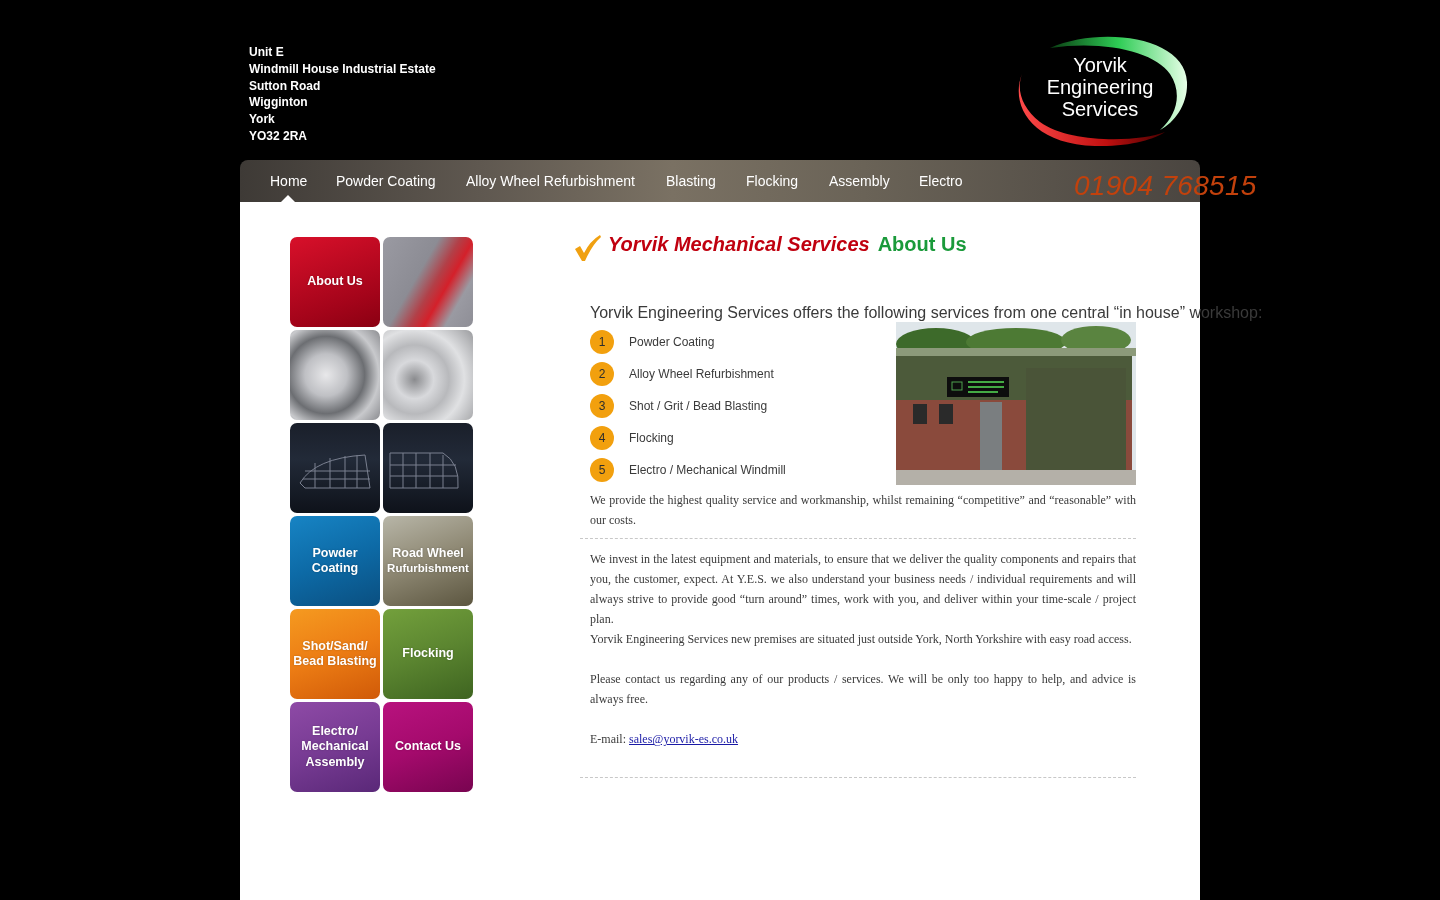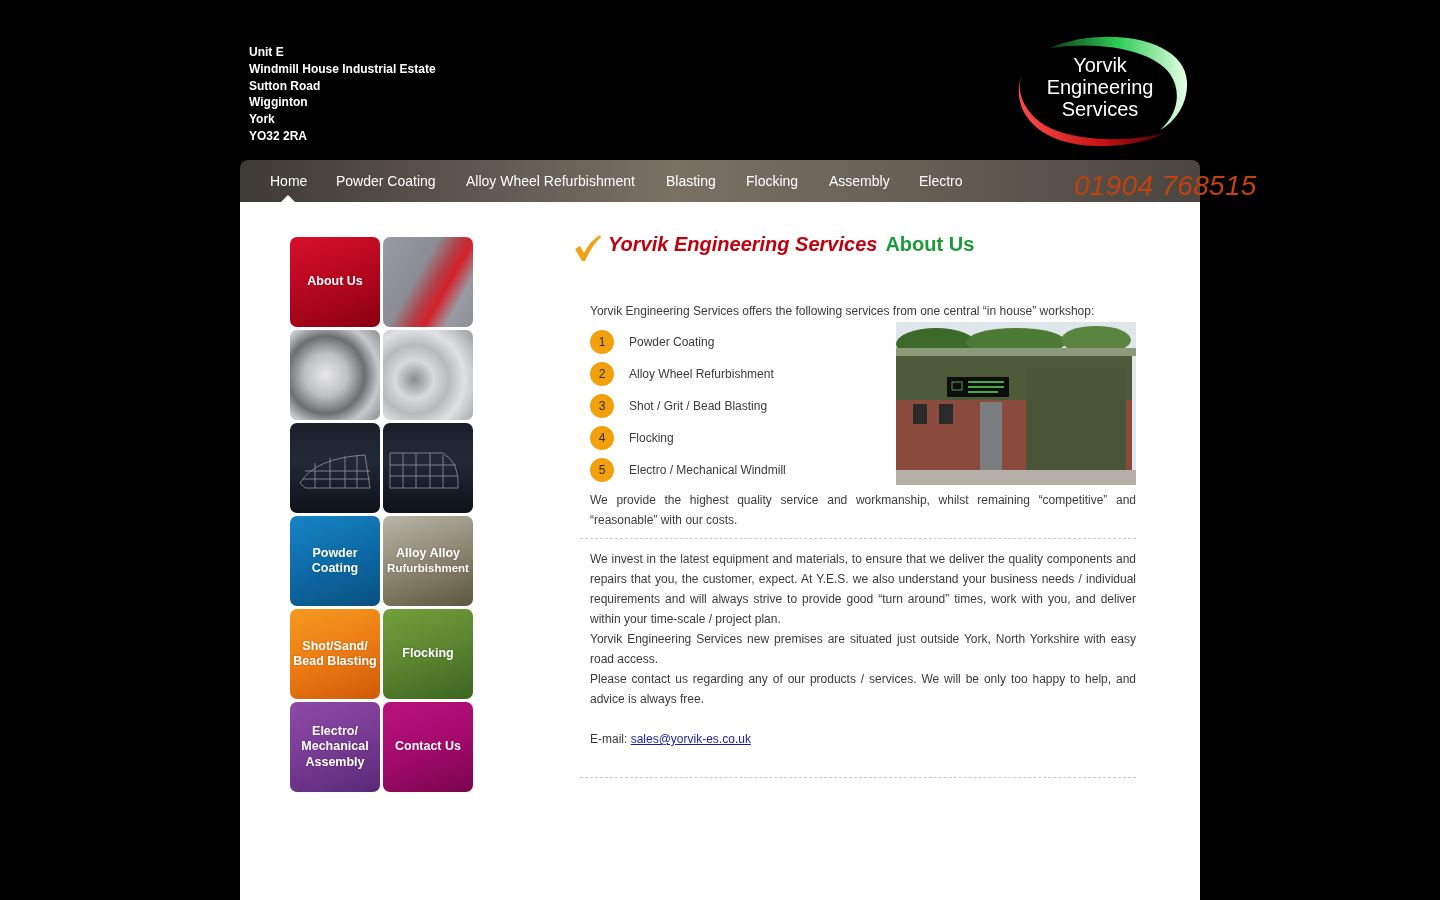--- a/index.html
+++ b/index.html
@@ -56,36 +56,36 @@
   }
   .tile.link { cursor: pointer; text-shadow: 0 0 2px rgba(0,0,0,0.25); }
   
   .heading {
     position: absolute; left: 572px; top: 233px; white-space: nowrap;
     font-size: 20px; font-weight: bold;
   }
   .heading .h-red { color: #c0000f; font-style: italic; margin-left: 36px; }
   .heading .h-green { color: #1a9a3a; margin-left: 8px; }
   .check-icon { position: absolute; left: 0; top: 0; }
-  .text { color: #3a3a3a; font-size: 12px; }
+  .text { color: #3a3a3a; font-size: 16px; }
   .intro { position: absolute; left: 590px; top: 304px; white-space: nowrap; }
   .service {
     position: absolute; left: 590px; height: 24px; display: flex; align-items: center;
   }
   .num {
     width: 24px; height: 24px; border-radius: 50%; background: #f2a00e;
     color: #2d2d2d; font-size: 12px; display: flex; align-items: center; justify-content: center;
   }
   .svc-label { margin-left: 15px; color: #3a3a3a; font-size: 12px; }
   .photo {
     position: absolute; left: 896px; top: 322px; width: 240px; height: 163px; overflow: hidden;
   }
   .para {
     position: absolute; left: 590px; width: 546px; text-align: justify;
-    color: #3a3a3a; font-size: 12px; line-height: 20px;
+    color: #3a3a3a; font-size: 12px; line-height: 20px; font-family: Liberation Serif, serif;
   }
   .divider {
     position: absolute; left: 580px; width: 556px; height: 0;
     border-top: 1px dashed #c8c8c8;
   }
   .email-link { color: #1a1aa6; text-decoration: underline; cursor: pointer; }
 </style>
 </head>
 <body>
 
@@ -171,21 +171,21 @@
 </div>
 
 <div class="tile link" style="left:290px;top:516px;background:linear-gradient(160deg,#1784c4,#0d6aa6 50%,#0a4f80);">
   <div>
       <div>Powder</div>
       <div>Coating</div>
     </div>
 </div>
 <div class="tile link" style="left:383px;top:516px;background:linear-gradient(160deg,#b8b6a8,#8d8772 50%,#5c5640);">
   <div>
-      <div>Alloy Alloy</div>
+      <div>Road Wheel</div>
       <div style="font-size:11.5px;">Rufurbishment</div>
     </div>
 </div>
 
 <div class="tile link" style="left:290px;top:609px;background:linear-gradient(160deg,#f59a20,#ec7c14 50%,#d05a08);">
   <div>
       <div>Shot/Sand/</div>
       <div>Bead Blasting</div>
     </div>
 </div>
@@ -201,21 +201,21 @@
     </div>
 </div>
 <div class="tile link" style="left:383px;top:702px;background:linear-gradient(160deg,#b8127e,#a40a6c 50%,#780450);">
   <span>Contact Us</span>
 </div>
 
 <div class="heading">
   <svg class="check-icon" width="30" height="28" viewBox="0 0 30 28">
     <path d="M3 16 L 8 13 L 12 20 Q 18 8 28 2 L 29 4 Q 20 12 13 28 L 10 28 Z" fill="#f0a010"></path>
   </svg>
-  <span class="h-red">Yorvik Engineering Services</span><span class="h-green">About Us</span>
+  <span class="h-red">Yorvik Mechanical Services</span><span class="h-green">About Us</span>
 </div>
 
 <div class="intro text">Yorvik Engineering Services offers the following services from one central “in house” workshop:</div>
 
 <div class="service" style="top:330px;">
   <div class="num">1</div>
   <div class="svc-label">Powder Coating</div>
 </div>
 <div class="service" style="top:362px;">
   <div class="num">2</div>

